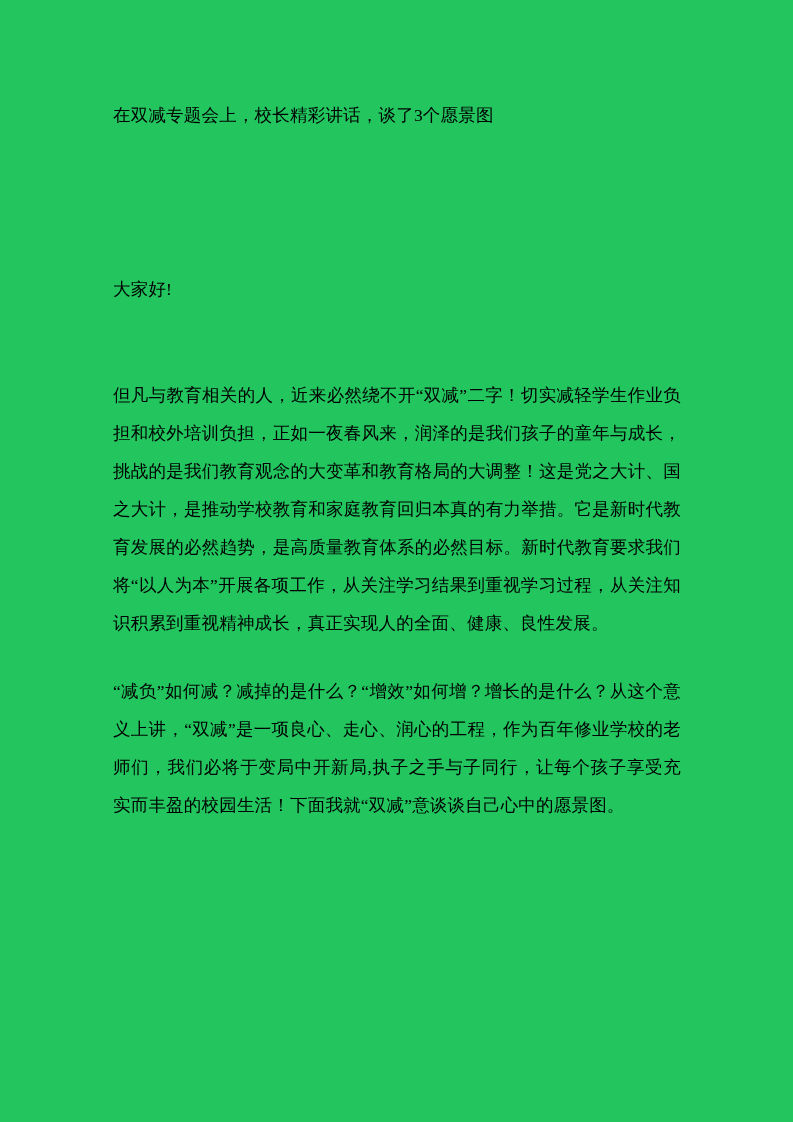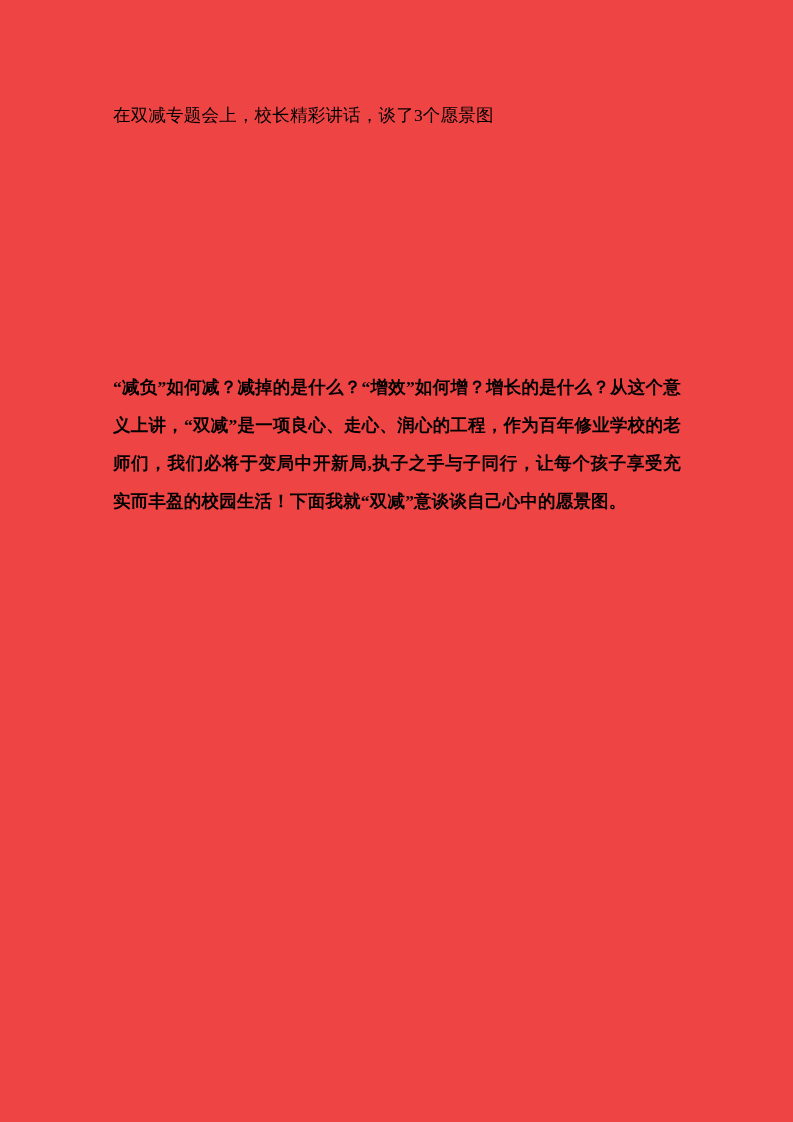--- a/index.html
+++ b/index.html
@@ -4,21 +4,21 @@
 <style>
   html, body {
     margin: 0;
     padding: 0;
     background: #ffffff;
   }
   .page {
     position: relative;
     width: 793px;
     height: 1122px;
-    background: #ef4444;
+    background: #22c55e;
     box-sizing: border-box;
     overflow: hidden;
     font-family: "Liberation Serif", "DejaVu Serif", serif;
     color: #000000;
   }
   .content {
     position: absolute;
     left: 113px;
     top: 96px;
     width: 568px;
@@ -27,38 +27,40 @@
     font-size: 17.5px;
     line-height: 38px;
     text-align: justify;
     text-justify: inter-ideograph;
     margin: 0;
     letter-spacing: 0.2px;
   }
   .gap-title { height: 68px; }
   .gap-normal { height: 68px; }
   .gap-small { height: 30px; }
-  .indent { text-indent: 0; font-weight: bold; }
+  .indent { text-indent: 0; }
 </style>
 </head>
 <body>
 
 <div class="page">
   <div class="content">
 
     <p class="para">在双减专题会上，校长精彩讲话，谈了3个愿景图</p>
 
     <div class="gap-title"></div>
 
 
     <div class="gap-normal"></div>
 
+    <p class="para">大家好!</p>
 
     <div class="gap-normal"></div>
 
+    <p class="para">但凡与教育相关的人，近来必然绕不开“双减”二字！切实减轻学生作业负担和校外培训负担，正如一夜春风来，润泽的是我们孩子的童年与成长，挑战的是我们教育观念的大变革和教育格局的大调整！这是党之大计、国之大计，是推动学校教育和家庭教育回归本真的有力举措。它是新时代教育发展的必然趋势，是高质量教育体系的必然目标。新时代教育要求我们将“以人为本”开展各项工作，从关注学习结果到重视学习过程，从关注知识积累到重视精神成长，真正实现人的全面、健康、良性发展。</p>
 
     <div class="gap-small"></div>
 
     <p class="para indent">“减负”如何减？减掉的是什么？“增效”如何增？增长的是什么？从这个意义上讲，“双减”是一项良心、走心、润心的工程，作为百年修业学校的老师们，我们必将于变局中开新局,执子之手与子同行，让每个孩子享受充实而丰盈的校园生活！下面我就“双减”意谈谈自己心中的愿景图。</p>
 
     <div class="gap-normal"></div>
 
 
   </div>
 </div>

